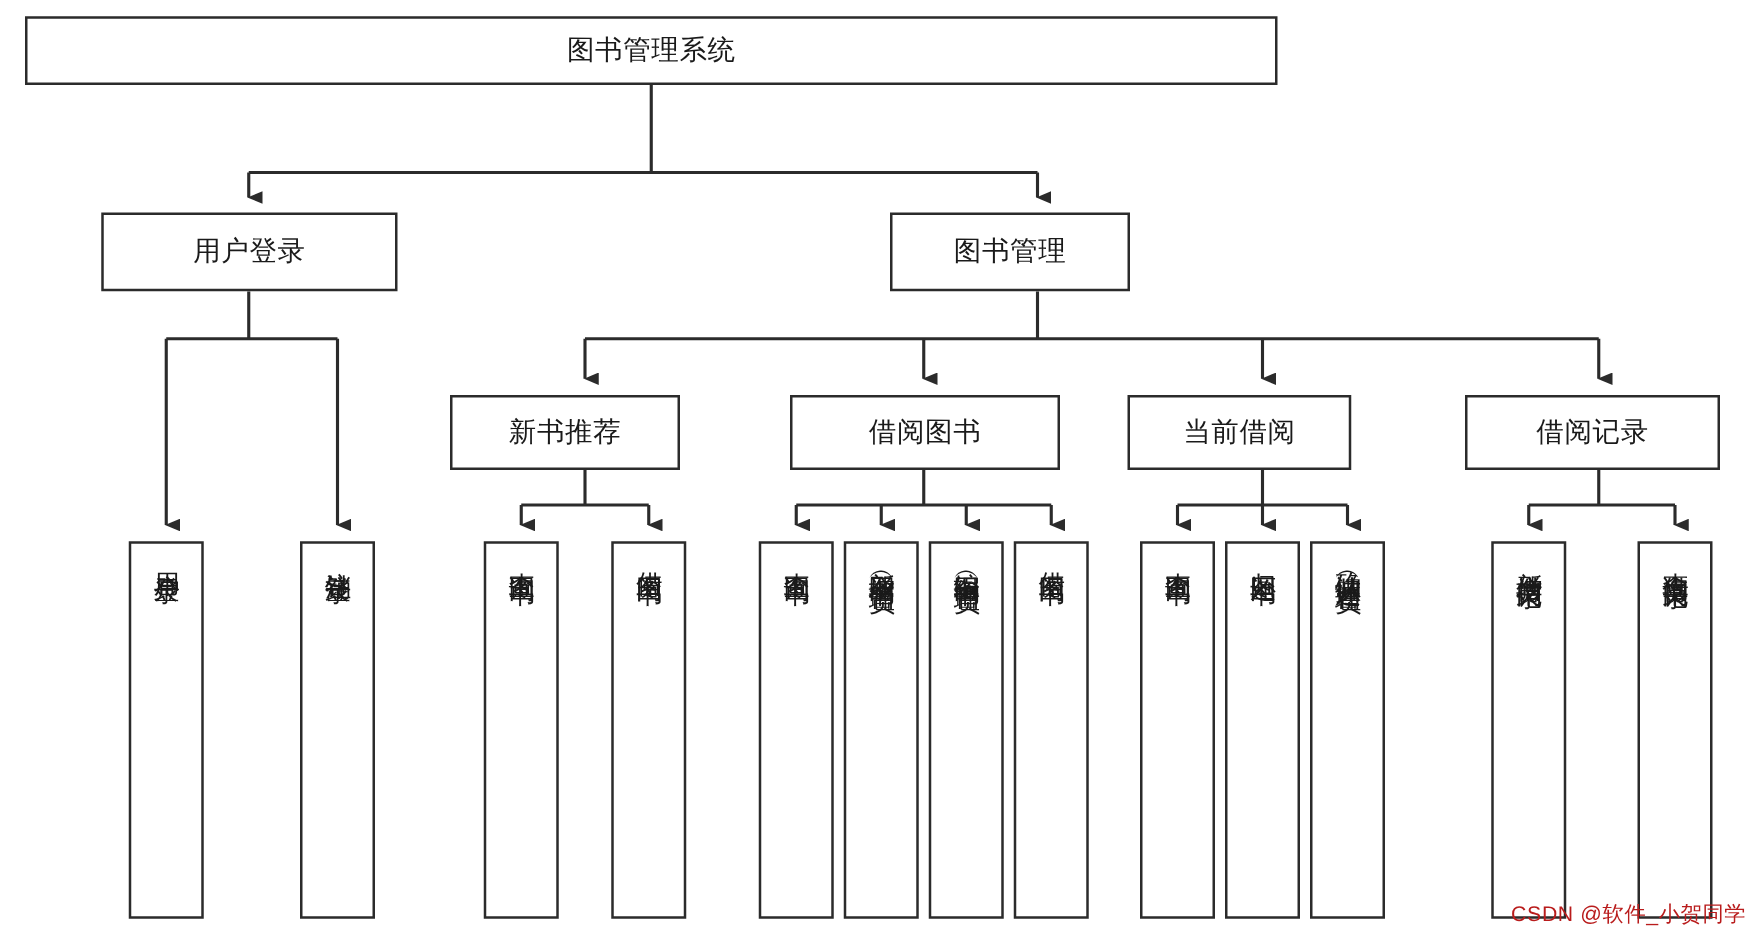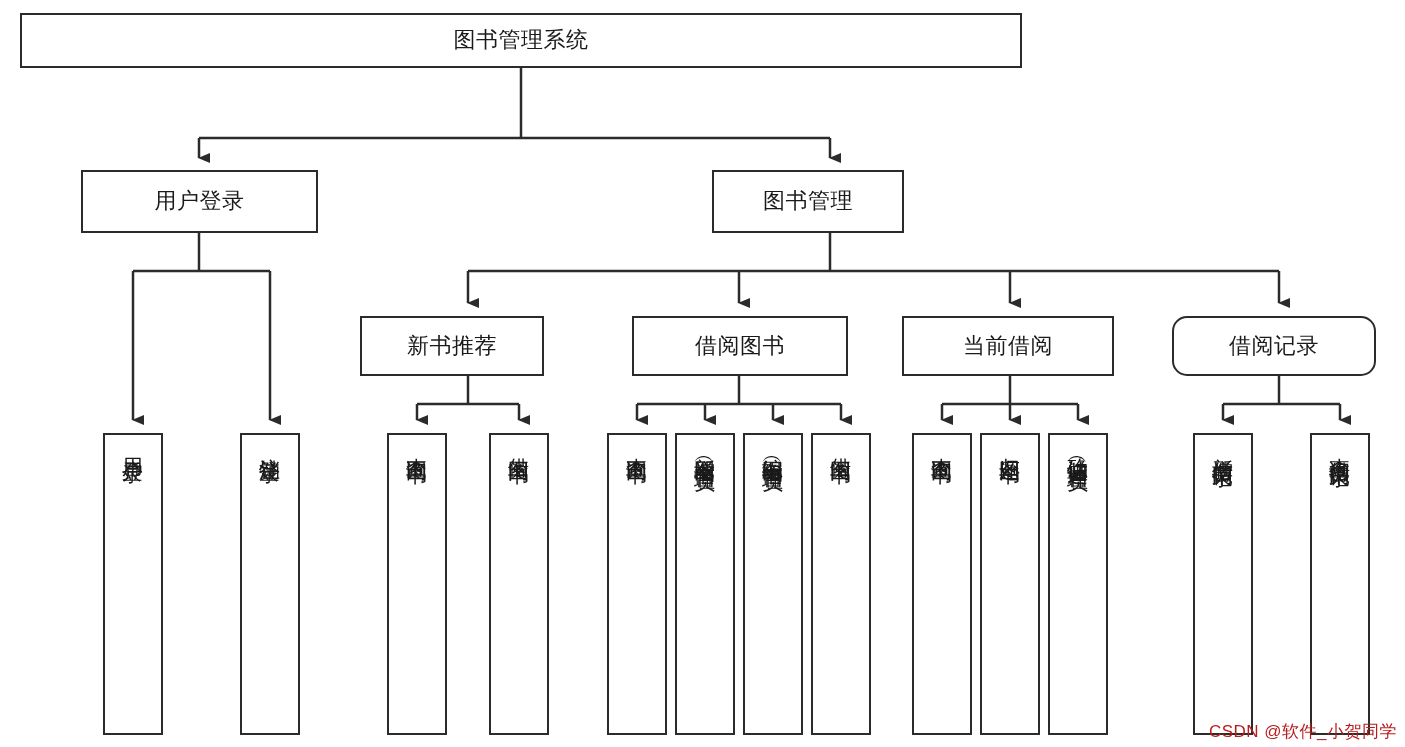--- a/index.html
+++ b/index.html
@@ -151,25 +151,25 @@
   </div>
 
   <div class="node-box level2" style="left:360px; top:316px; width:184px; height:60px;">
     <span class="node-label">新书推荐</span>
   </div>
 
   <div class="node-box level2" style="left:632px; top:316px; width:216px; height:60px;">
     <span class="node-label">借阅图书</span>
   </div>
 
-  <div class="node-box level2" style="left:902px; top:316px; width:212px; height:60px;">
+  <div class="node-box level2" style="left:902px; top:316px; width:179px; height:60px;">
     <span class="node-label">当前借阅</span>
   </div>
 
-  <div class="node-box level2" style="left:1172px; top:316px; width:204px; height:60px;border-radius:15px;">
+  <div class="node-box level2" style="left:1172px; top:316px; width:204px; height:60px;">
     <span class="node-label">借阅记录</span>
   </div>
 
   <div class="node-box vertical" style="left:103px; top:433px; width:60px; height:302px;">
     <span class="node-label">用户登录</span>
   </div>
 
   <div class="node-box vertical" style="left:240px; top:433px; width:60px; height:302px;">
     <span class="node-label">注销登录</span>
   </div>

